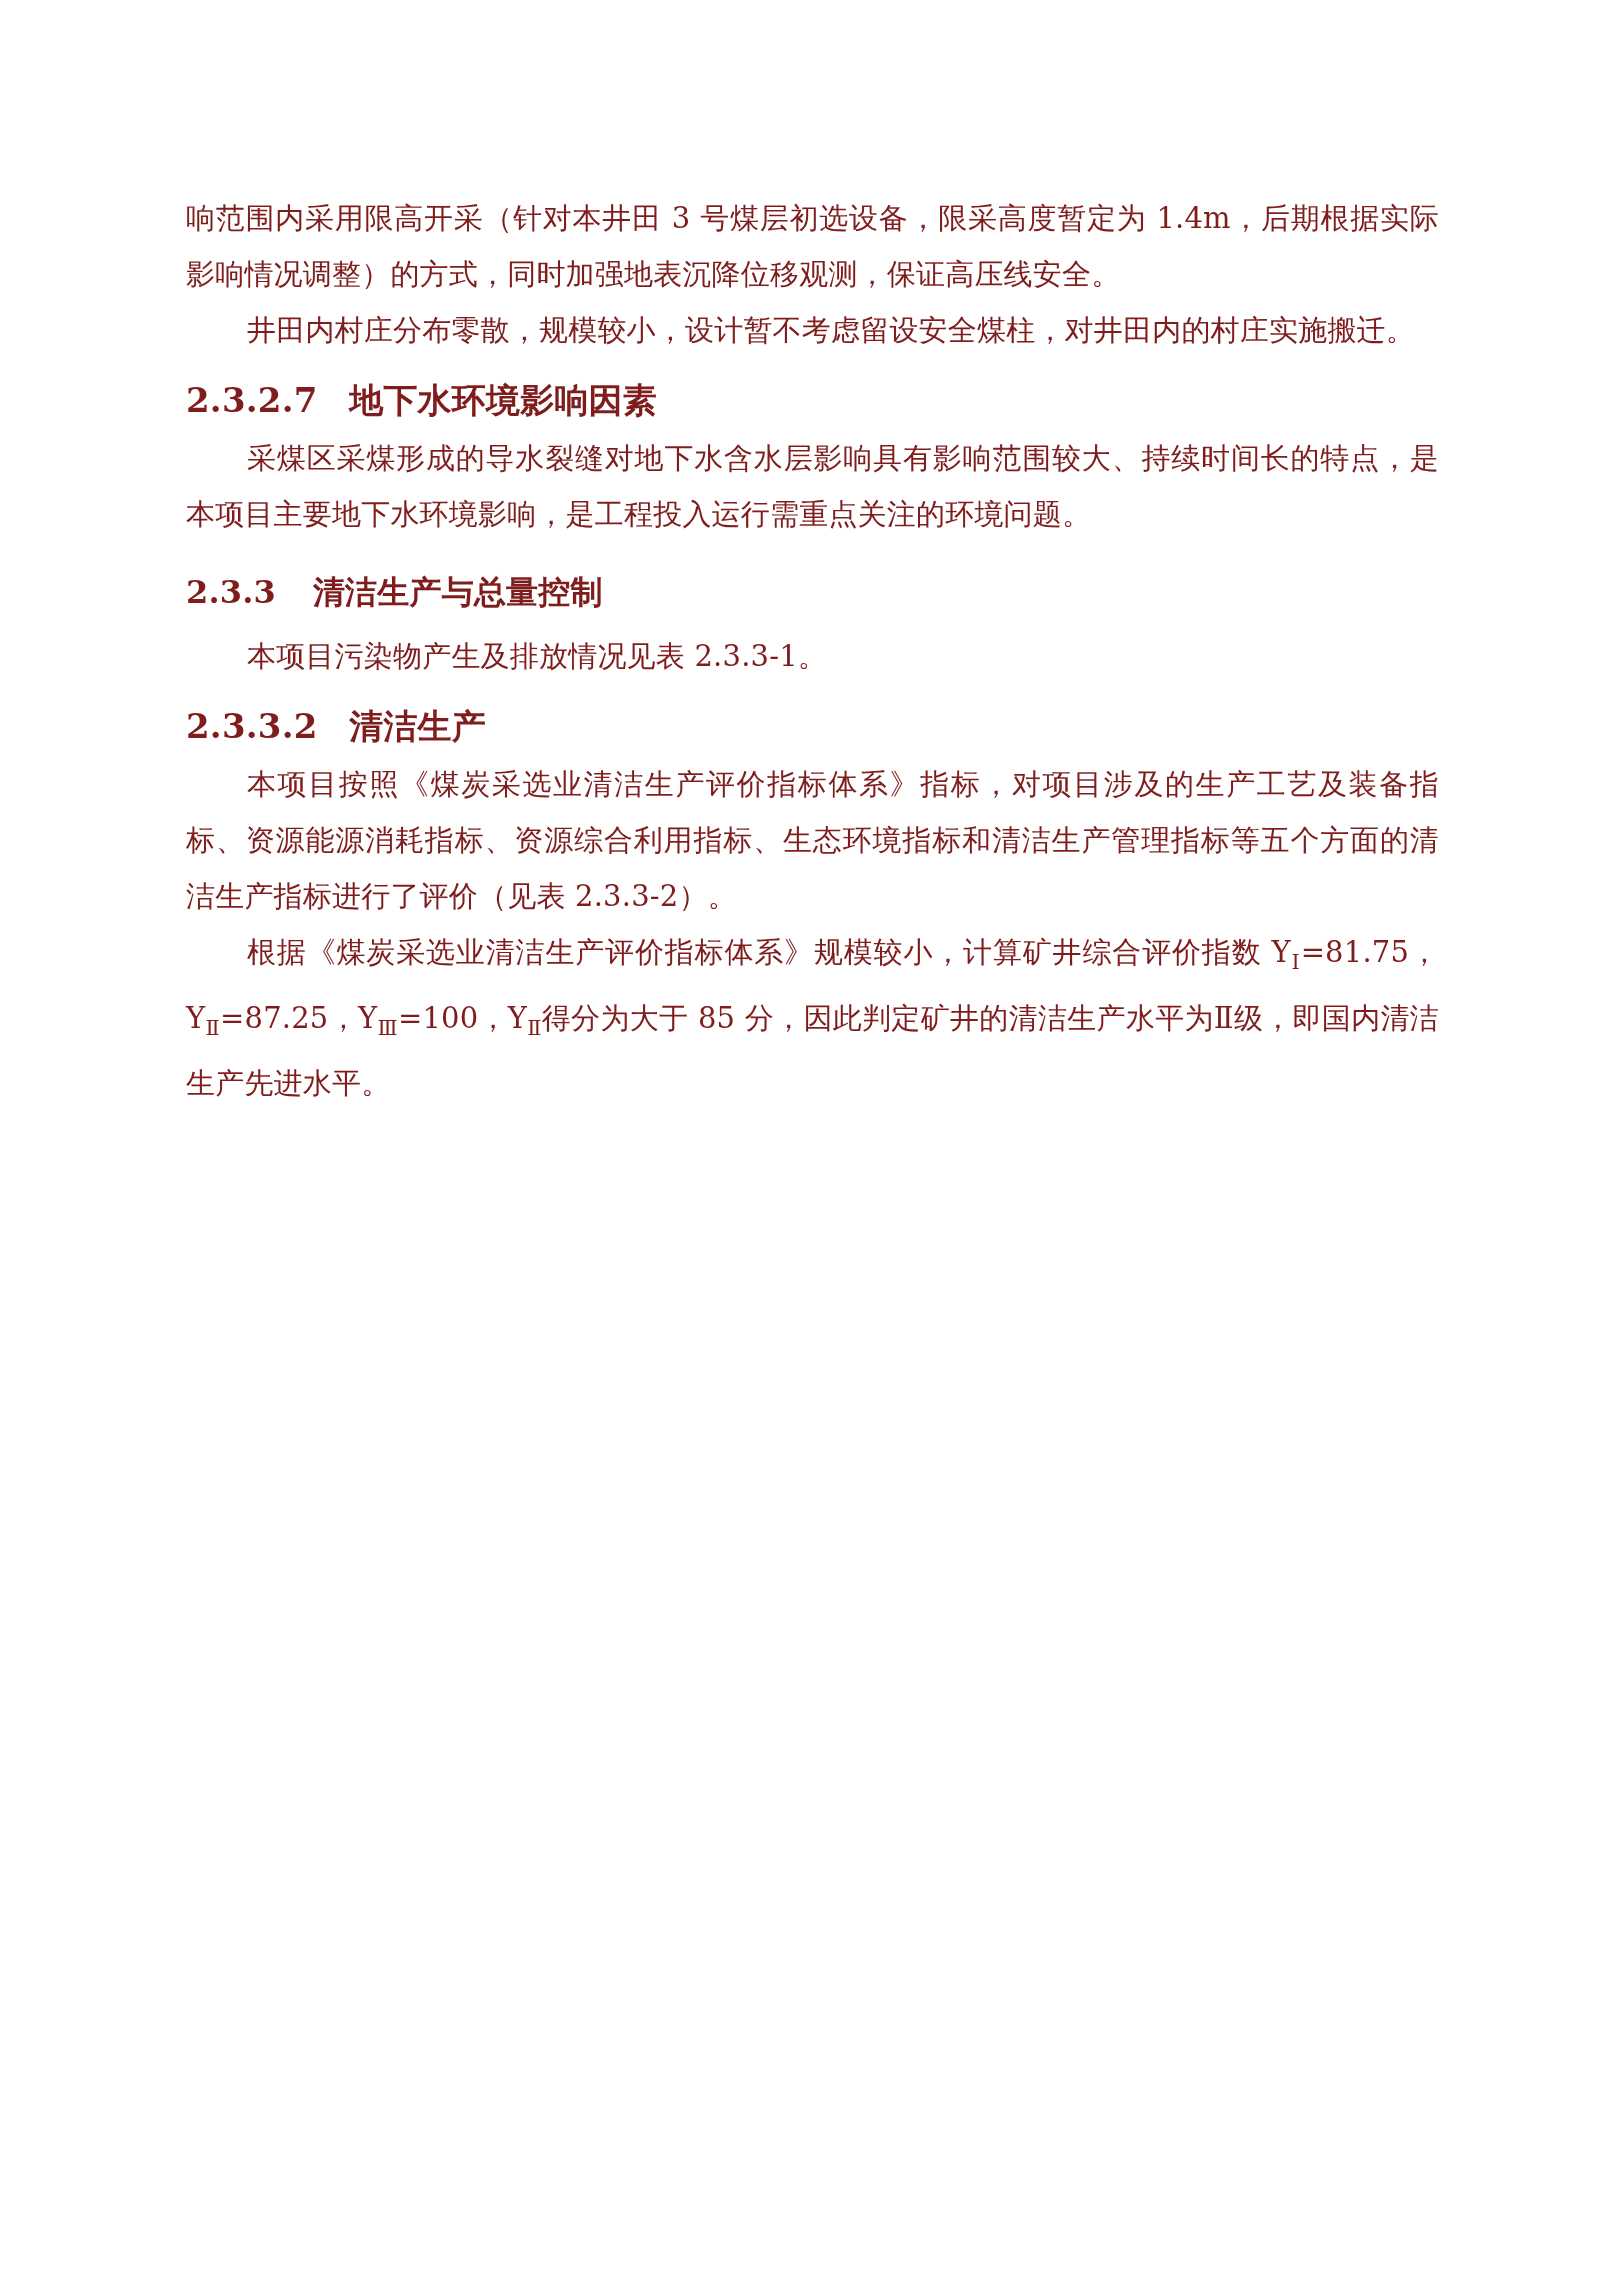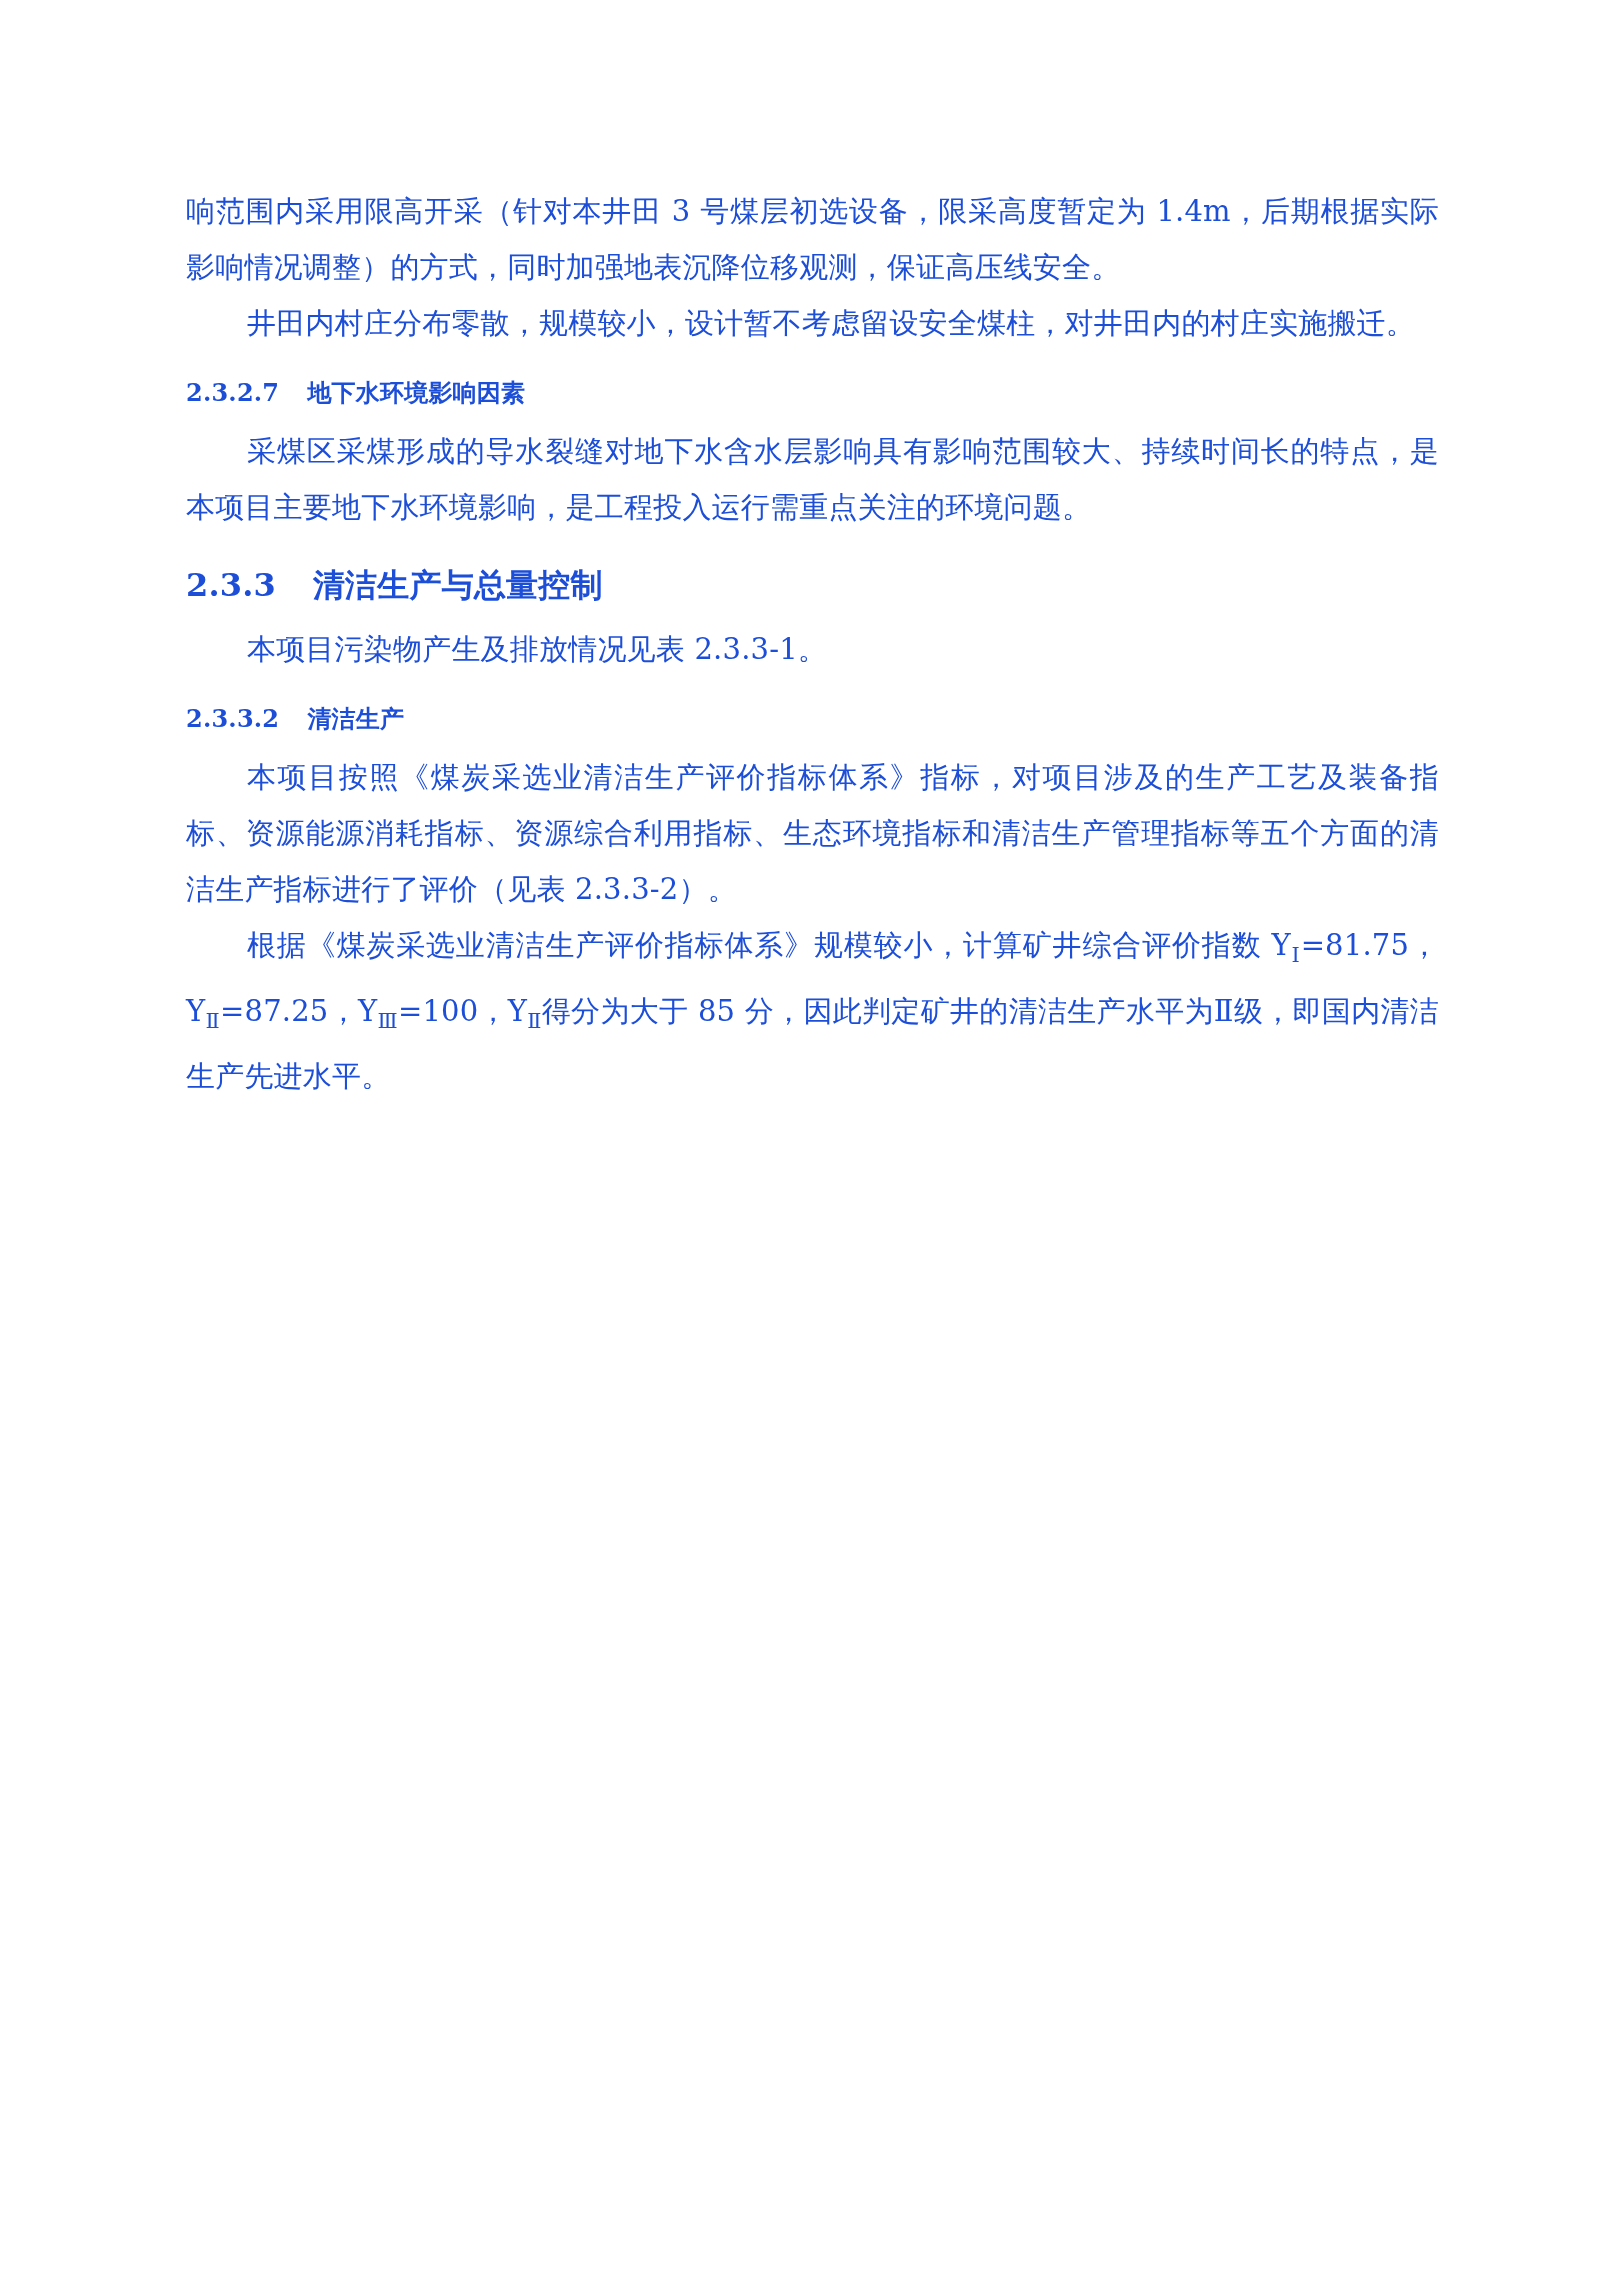--- a/index.html
+++ b/index.html
@@ -5,45 +5,45 @@
   html, body {
     margin: 0;
     padding: 0;
     background: #ffffff;
   }
   .page {
     position: relative;
     width: 1621px;
     height: 2123px;
     background: #ffffff;
-    margin: 9px auto;
+    margin: 16px auto;
     box-sizing: border-box;
     font-family: "DejaVu Serif", serif;
-    color: #1d4ed8;
+    color: #7f1d1d;
   }
   .content {
     position: absolute;
     left: 186px;
     top: 174px;
     width: 1253px;
   }
   p {
     margin: 0;
     font-size: 29px;
     line-height: 56px;
     text-align: justify;
     text-justify: inter-ideograph;
     letter-spacing: 0.2px;
   }
   p.indent {
     text-indent: 61px;
   }
   h3.sub {
     margin: 13.7px 0 2px 0;
-    font-size: 24px;
+    font-size: 34px;
     font-weight: bold;
     line-height: 56px;
     letter-spacing: 0.2px;
   }
   h2.sec {
     margin: 21.6px 0 5.9px 0;
     font-size: 32px;
     font-weight: bold;
     line-height: 59px;
     letter-spacing: 0.2px;

